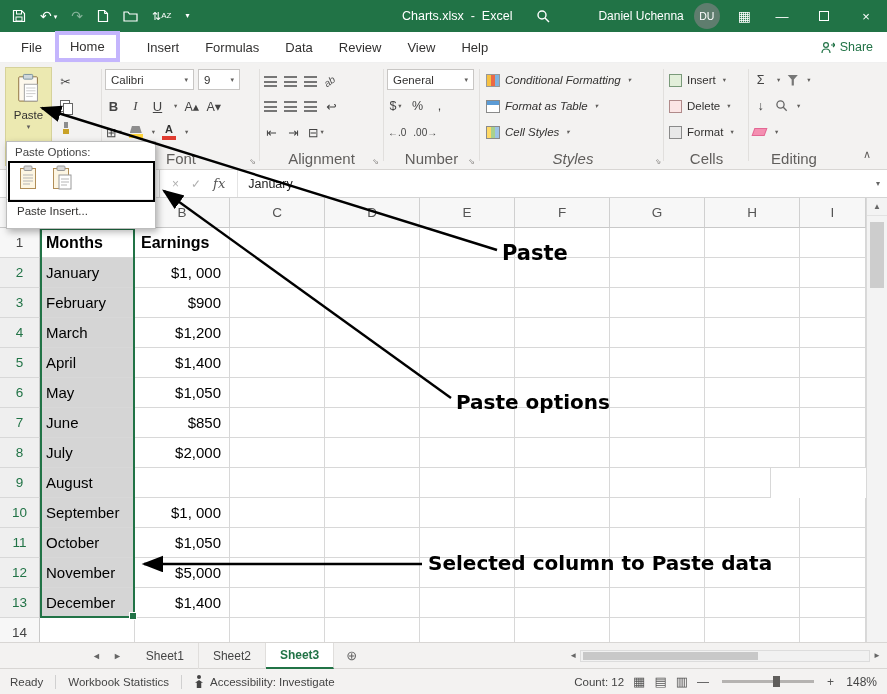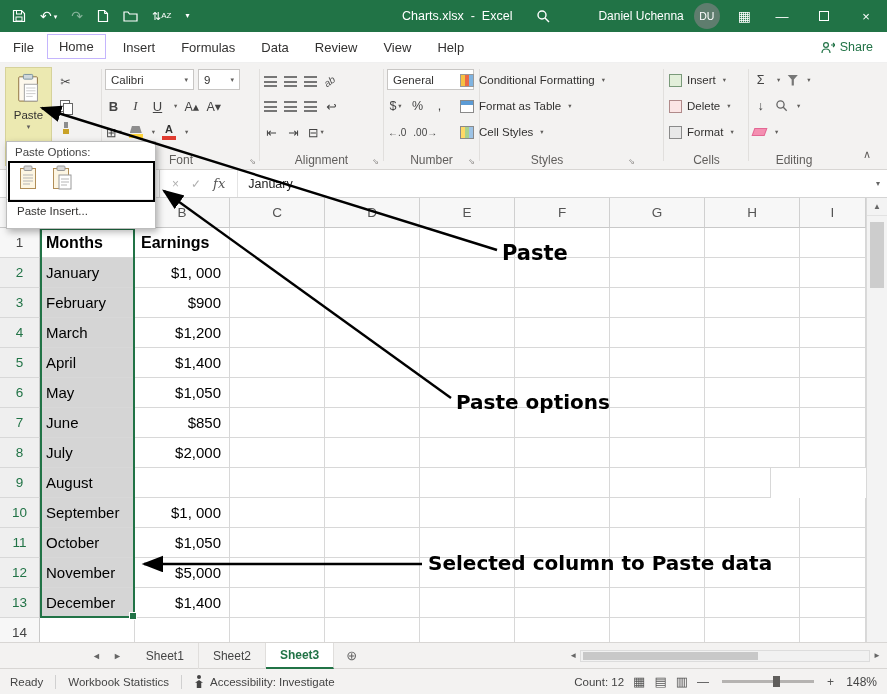--- a/index.html
+++ b/index.html
@@ -21,31 +21,31 @@
   .uname { font-size:12px; margin-right:10px; }
   .avatar { width:26px; height:26px; border-radius:50%; background:#5f7d6e; color:#fff; font-size:10.5px;
             display:flex; align-items:center; justify-content:center; margin-right:18px; }
   .gridic { font-size:14px; margin-right:10px; }
   .wctl { width:42px; height:32px; display:flex; align-items:center; justify-content:center; font-size:13px; }
   .maxbox { width:10px; height:10px; border:1.3px solid #fff; display:inline-block; }
 
   
   .tabsrow { height:31px; background:#fff; display:flex; align-items:center; position:relative;
              border-bottom:1px solid #f0f0f0; }
-  .rtabs { display:flex; height:24px; align-items:center; }
+  .rtabs { display:flex; padding-left:8px; height:24px; align-items:center; }
   .rtab { padding:0 13px; font-size:13px; color:#323130; line-height:29px; white-space:nowrap; }
-  .rtab.active { border:1px solid #c4b5fd; line-height:23px; padding:0 11px; margin:0 4px 1px 0; }
+  .rtab.active { border:4px solid #c4b5fd; line-height:23px; padding:0 11px; margin:0 14px 1px 0; }
   .share { position:absolute; right:14px; display:flex; align-items:center; gap:5px; font-size:12.5px;
            color:#217346; }
 
   
   .ribbon { height:107px; background:#f3f2f1; position:relative; border-bottom:1px solid #d8d6d4; font-size:11.5px; color:#323130;}
   .rgroup { position:absolute; top:0; height:107px; }
   .gsep { position:absolute; top:6px; bottom:8px; width:1px; background:#e1dfdd; }
-  .glabel { position:absolute; bottom:3px; left:0; right:0; text-align:center; font-size:12px; color:#605e5c; }
+  .glabel { position:absolute; bottom:3px; left:0; right:0; text-align:center; font-size:15px; color:#605e5c; }
   .launcher { position:absolute; right:3px; bottom:4px; font-size:8px; color:#8a8886; }
   .combo { position:absolute; height:21px; background:#fff; border:1px solid #c8c6c4; font-size:11.5px;
            display:flex; align-items:center; padding:0 5px; color:#323130; }
   .cchev { margin-left:auto; font-size:7px; color:#605e5c; padding-left:4px; }
   .irow { position:absolute; left:3px; display:flex; gap:7px; align-items:center; height:22px; }
   .sic { min-width:15px; height:20px; display:inline-flex; align-items:center; justify-content:center;
          font-size:12.5px; color:#444; }
   .sic.b { font-weight:bold; font-size:13px; }
   .sic.i { font-style:italic; font-family:"Liberation Serif",serif; font-size:13px; }
   .sic.u { text-decoration:underline; font-size:13px; }
@@ -331,21 +331,21 @@
       </div>
       <div class="irow" style="top:58px;">
         <span class="sic" style="font-size:10px;">←.0</span>
         <span class="sic" style="font-size:10px;">.00→</span>
       </div>
       <div class="glabel">Number</div>
       <span class="launcher">⇘</span>
     </div>
     <div class="gsep" style="left:479px;"></div>
 
-    <div class="rgroup" style="left:456px;width:182px;">
+    <div class="rgroup" style="left:482px;width:182px;font-style:italic;">
       <div class="stybtn" style="top:6px;">
         <span class="ic-cf"></span>
         <span>Conditional Formatting</span>
         <span class="tinychev">▾</span>
       </div>
       <div class="stybtn" style="top:32px;">
         <span class="ic-table"></span>
         <span>Format as Table</span>
         <span class="tinychev">▾</span>
       </div>

